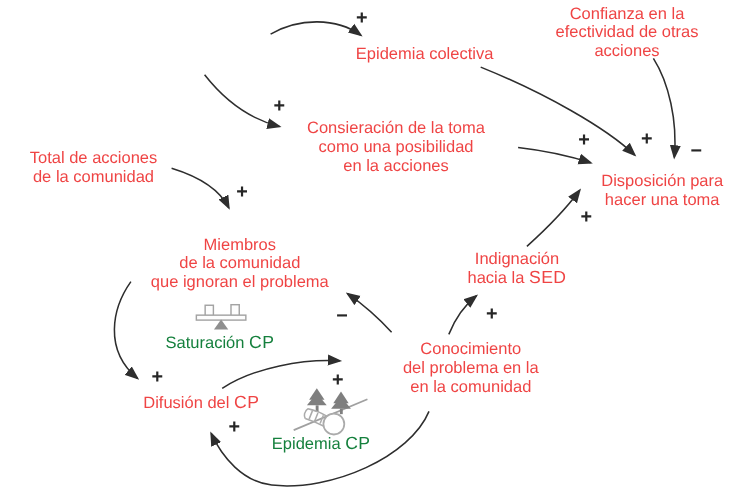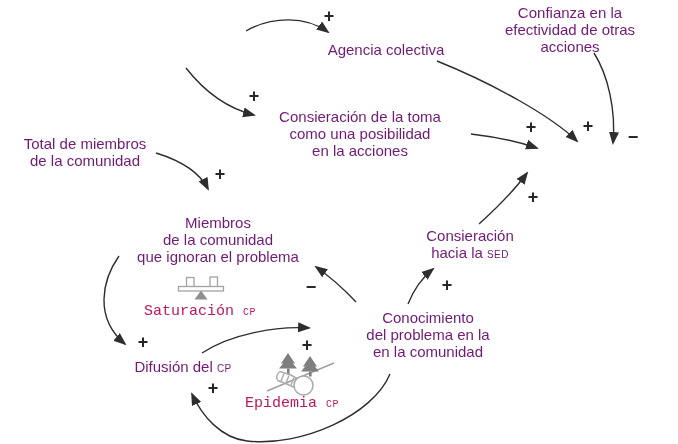--- a/index.html
+++ b/index.html
@@ -11,24 +11,24 @@
     overflow:hidden;
   }
   .layer { position:absolute; left:0; top:0; }
   .node {
     position:absolute;
     transform:translateX(-50%);
     text-align:center;
     white-space:pre;
     font-size:15px;
     line-height:17px;
-    color:#701a75;
+    color:#ef4444;
   }
-  .node.muted { color:#be185d;font-family:Liberation Mono, monospace; }
-  .sc { font-size:10px; letter-spacing:0.4px; }
+  .node.muted { color:#15803d; }
+  .sc { font-size:16px; letter-spacing:0.4px; }
   .sign {
     position:absolute;
     transform:translate(-50%,-50%);
     font-size:18px;
     font-weight:700;
     line-height:1;
     color:#262626;
   }
 </style>
 </head>
@@ -80,33 +80,35 @@
         <path d="M 277.5,380.5 C 282,382 289.5,385 294.5,387.5"></path>
         <path d="M 280,371.5 C 276.5,374 276,378 277.5,380.5"></path>
         <line x1="284" y1="373.5" x2="281" y2="381"></line>
         <line x1="289" y1="375.5" x2="286" y2="383"></line>
         <line x1="294" y1="377.5" x2="291" y2="385"></line>
       </g>
       <circle cx="303.5" cy="385.5" r="9.5" fill="#ffffff" stroke="#ababab" stroke-width="1.6"></circle>
     </g>
   </svg>
 
-  <div class="node" style="left:386px; top:41px"><span>Agencia colectiva</span><span class="sc"></span></div>
+  <div class="node" style="left:386px; top:41px"><span>Epidemia colectiva</span><span class="sc"></span></div>
   <div class="node" style="left:570px; top:4px"><span>Confianza en la
 efectividad de otras
 acciones</span><span class="sc"></span></div>
   <div class="node" style="left:360px; top:108px"><span>Consieración de la toma
 como una posibilidad
 en la acciones</span><span class="sc"></span></div>
-  <div class="node" style="left:85px;  top:135px"><span>Total de miembros
+  <div class="node" style="left:602px; top:156px"><span>Disposición para
+hacer una toma</span><span class="sc"></span></div>
+  <div class="node" style="left:85px;  top:135px"><span>Total de acciones
 de la comunidad</span><span class="sc"></span></div>
   <div class="node" style="left:218px; top:214px"><span>Miembros
 de la comunidad
 que ignoran el problema</span><span class="sc"></span></div>
-  <div class="node" style="left:470px; top:227px"><span>Consieración
+  <div class="node" style="left:470px; top:227px"><span>Indignación
 hacia la </span><span class="sc">SED</span></div>
   <div class="node muted" style="left:200px; top:303px"><span>Saturación </span><span class="sc">CP</span></div>
   <div class="node" style="left:428px; top:309px"><span>Conocimiento
 del problema en la
 en la comunidad</span><span class="sc"></span></div>
   <div class="node" style="left:183px; top:358px"><span>Difusión del </span><span class="sc">CP</span></div>
   <div class="node muted" style="left:292px; top:395px"><span>Epidemia </span><span class="sc">CP</span></div>
 
   <div class="sign" style="left:329px; top:16px">+</div>
   <div class="sign" style="left:254px; top:96px">+</div>

